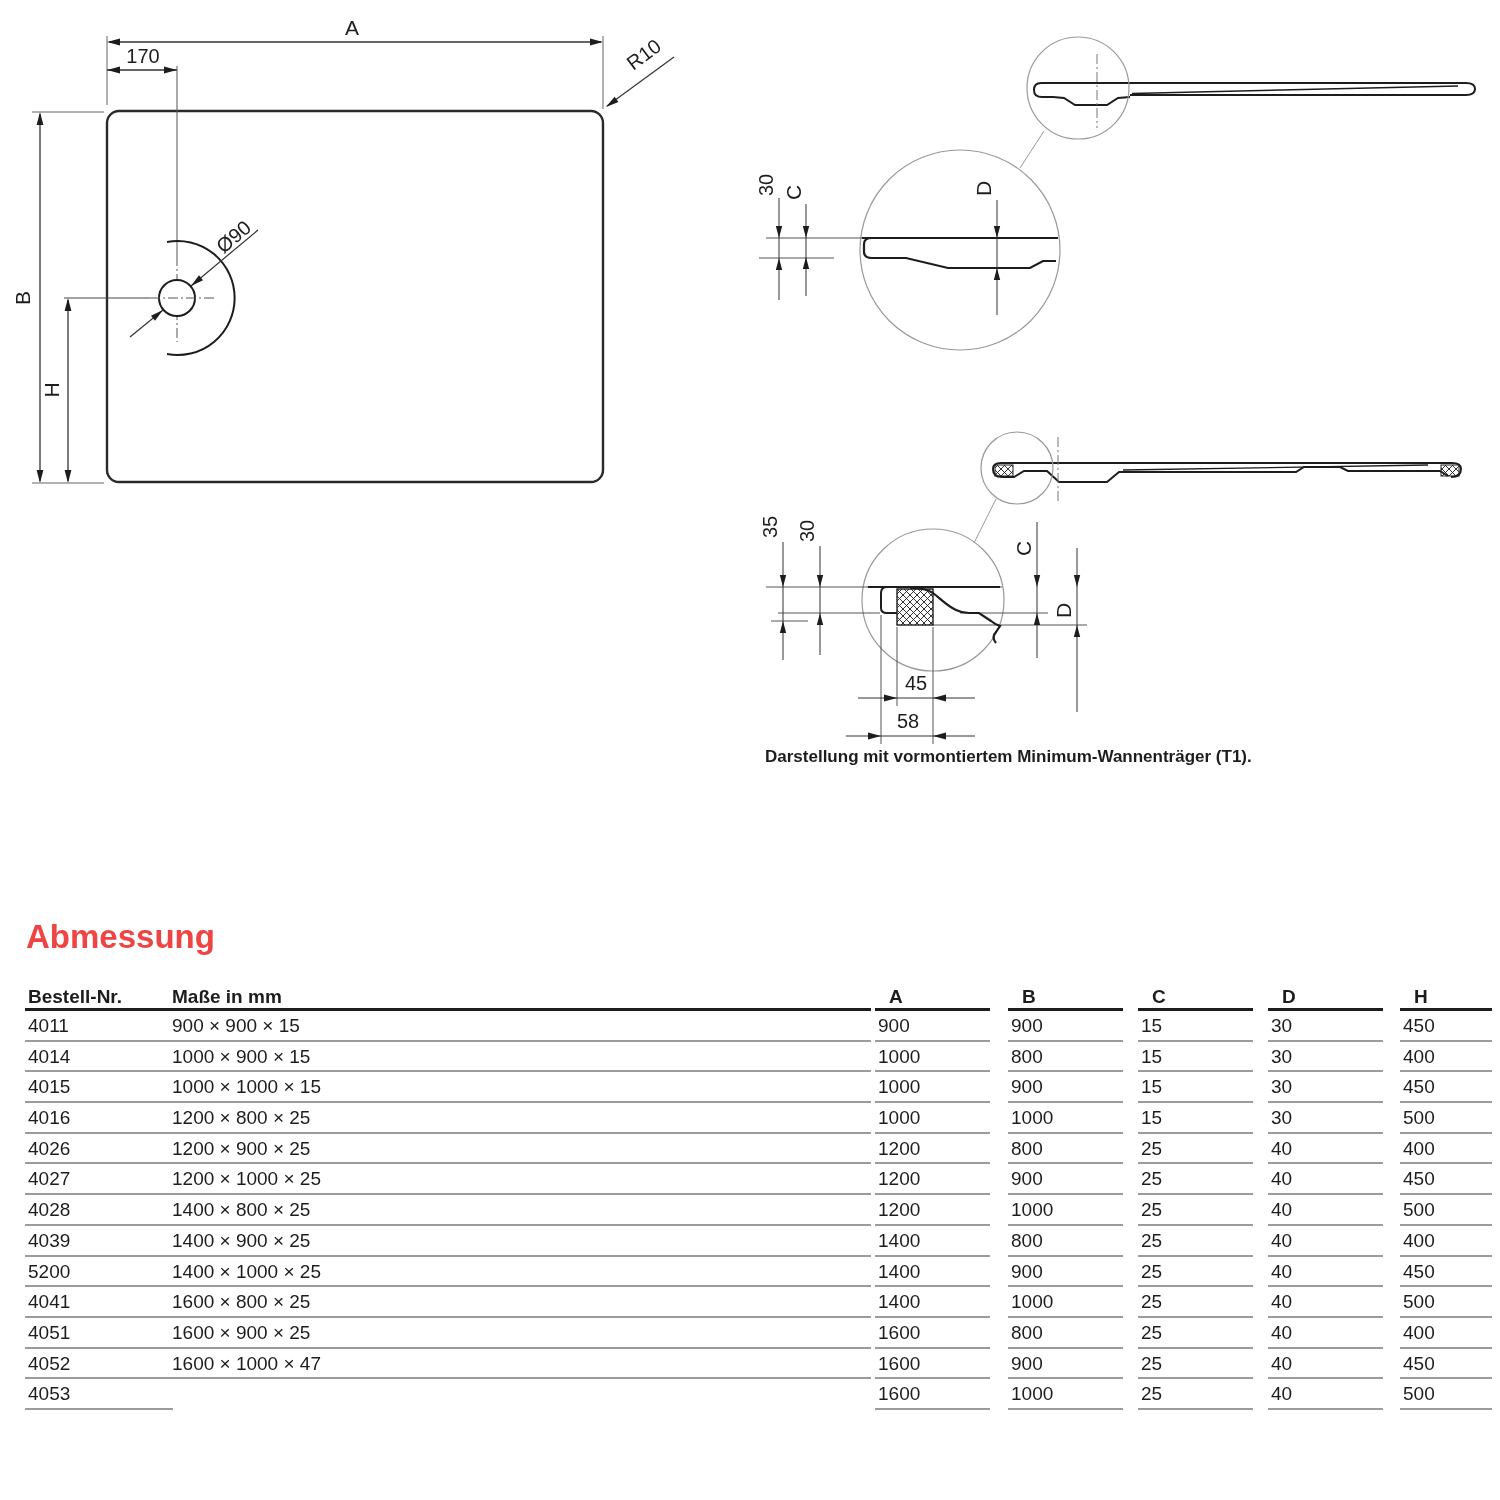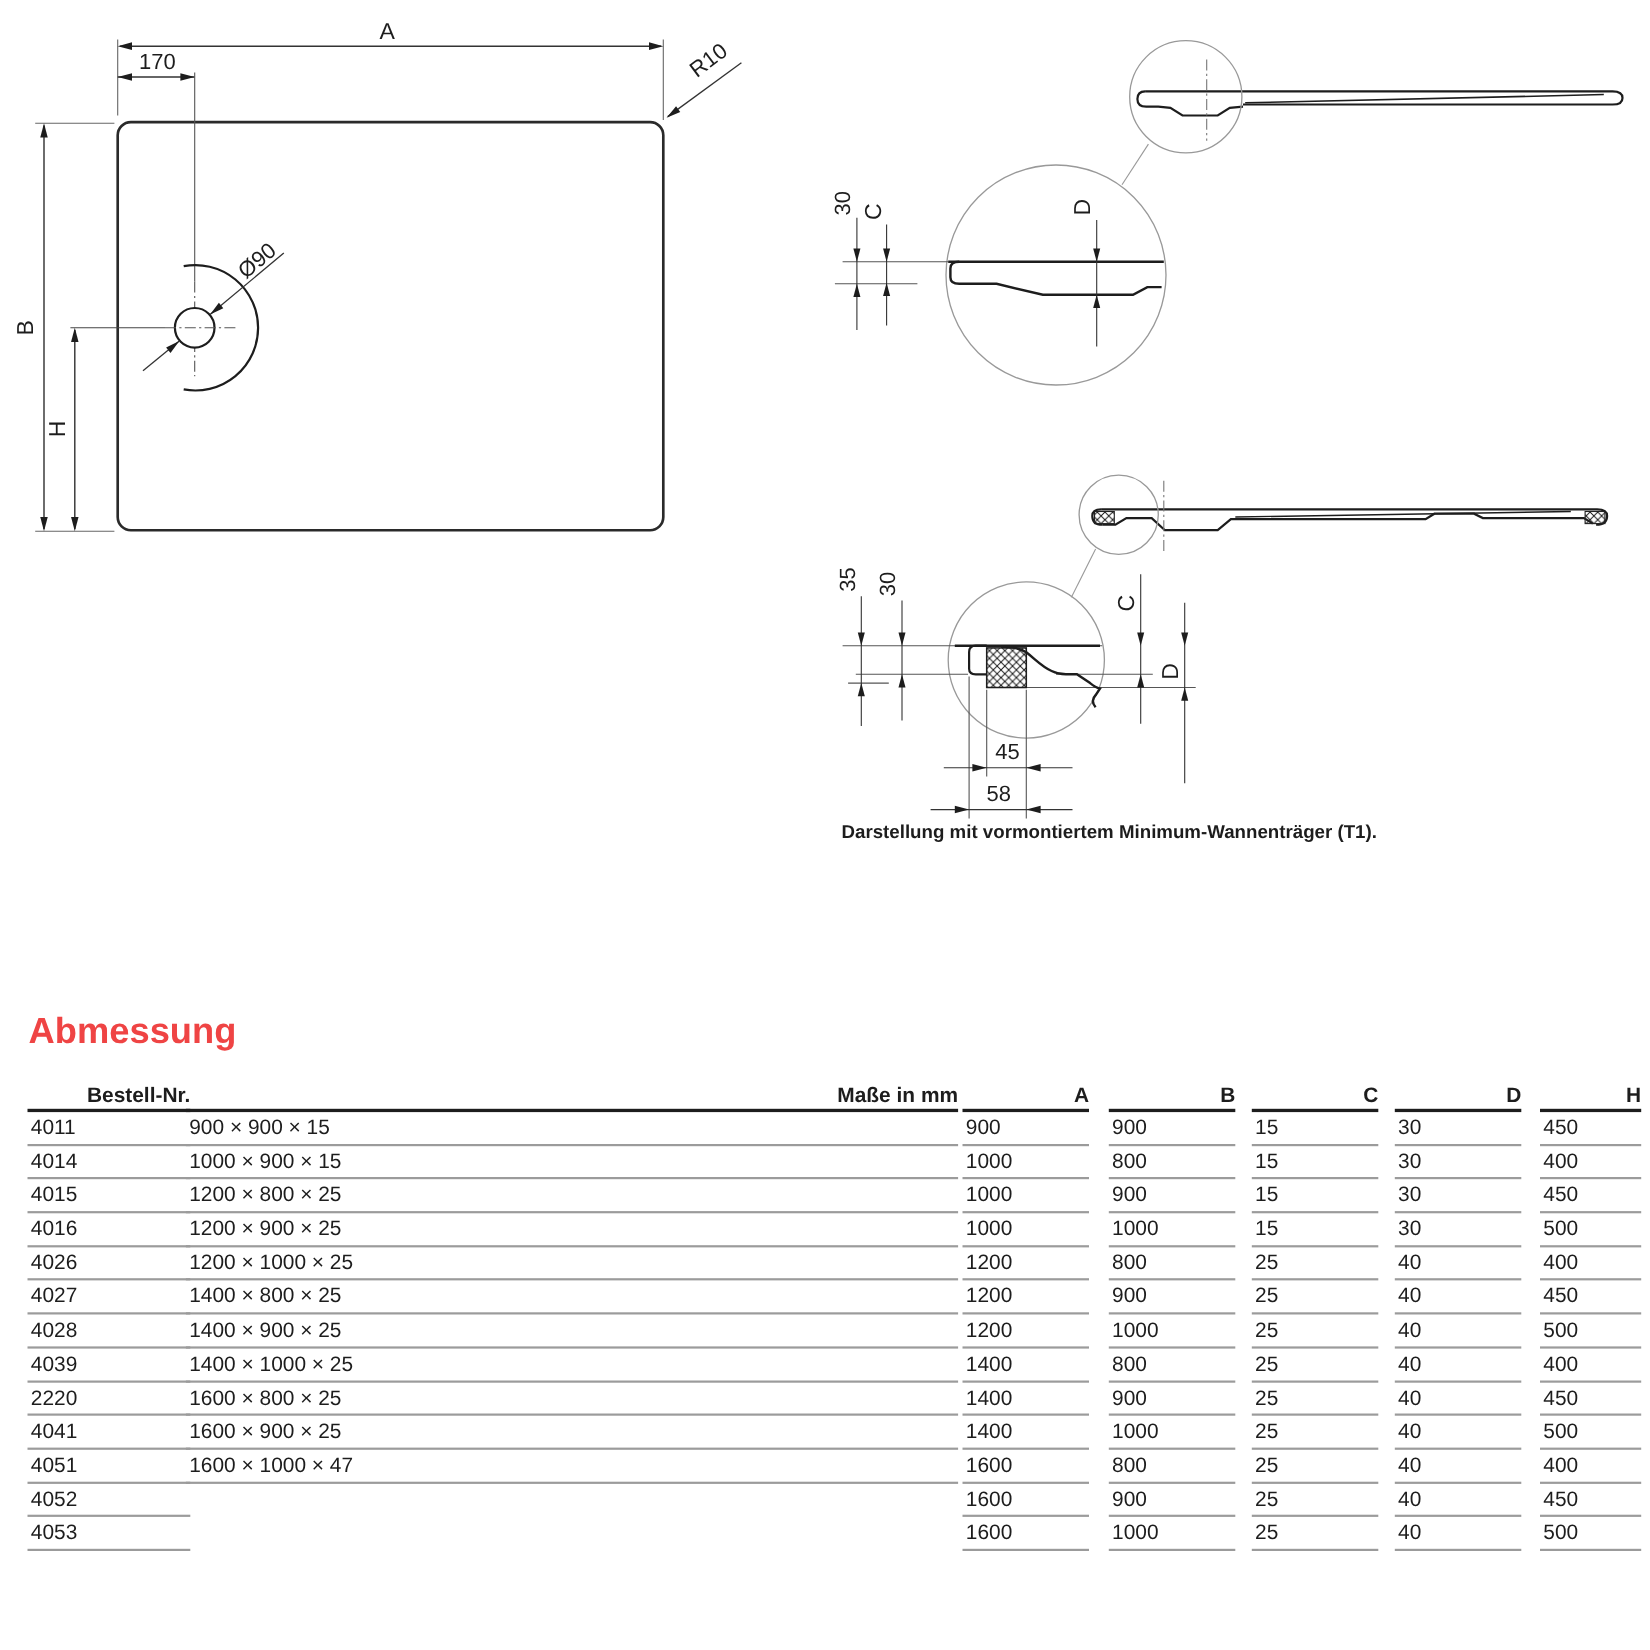--- a/index.html
+++ b/index.html
@@ -4,21 +4,21 @@
 <style>
   html,body{margin:0;padding:0;background:#fff;}
   #page{position:relative;width:1500px;height:1500px;background:#fff;overflow:hidden;
         font-family:"Liberation Sans",sans-serif;color:#1d1d1d;}
   #drawing-svg{position:absolute;left:0;top:0;}
   .dim-label{font-family:"Liberation Sans",sans-serif;font-size:21px;fill:#1d1d1d;}
   .dim-label-sm{font-family:"Liberation Sans",sans-serif;font-size:20px;fill:#1d1d1d;}
   .caption{font-family:"Liberation Sans",sans-serif;font-size:17px;font-weight:600;fill:#1d1d1d;}
   #table-title{position:absolute;left:26px;top:918px;font-size:33px;font-weight:600;color:#ef4444;}
   .tcol{position:absolute;top:985px;}
-  .thead{box-sizing:border-box;height:23px;padding-top:2px;font-size:19px;font-weight:700;line-height:1.1;white-space:nowrap;text-align:right;}
+  .thead{box-sizing:border-box;height:23px;padding-top:2px;font-size:19px;font-weight:700;line-height:1.1;white-space:nowrap;}
   .trule{height:3px;background:#1d1d1d;}
   .tcell{box-sizing:border-box;height:30.7px;padding-top:5px;font-size:19px;font-weight:400;
          line-height:1.1;border-bottom:2px solid #9b9b9b;white-space:nowrap;}
   .pad-sm{padding-left:3px;}
   .pad-md{padding-left:14px;}
 </style>
 </head>
 <body>
 
 <div id="page">
@@ -175,31 +175,32 @@
         <div class="thead pad-sm">Bestell-Nr.</div>
         <div class="trule"></div>
         <div class="tcell pad-sm">4011</div>
         <div class="tcell pad-sm">4014</div>
         <div class="tcell pad-sm">4015</div>
         <div class="tcell pad-sm">4016</div>
         <div class="tcell pad-sm">4026</div>
         <div class="tcell pad-sm">4027</div>
         <div class="tcell pad-sm">4028</div>
         <div class="tcell pad-sm">4039</div>
-        <div class="tcell pad-sm">2220</div>
+        <div class="tcell pad-sm">5200</div>
         <div class="tcell pad-sm">4041</div>
         <div class="tcell pad-sm">4051</div>
         <div class="tcell pad-sm">4052</div>
         <div class="tcell pad-sm">4053</div>
       </div>
       <div class="tcol" style="left: 169px; width: 702px;">
         <div class="thead pad-sm">Maße in mm</div>
         <div class="trule"></div>
         <div class="tcell pad-sm">900 × 900 × 15</div>
         <div class="tcell pad-sm">1000 × 900 × 15</div>
+        <div class="tcell pad-sm">1000 × 1000 × 15</div>
         <div class="tcell pad-sm">1200 × 800 × 25</div>
         <div class="tcell pad-sm">1200 × 900 × 25</div>
         <div class="tcell pad-sm">1200 × 1000 × 25</div>
         <div class="tcell pad-sm">1400 × 800 × 25</div>
         <div class="tcell pad-sm">1400 × 900 × 25</div>
         <div class="tcell pad-sm">1400 × 1000 × 25</div>
         <div class="tcell pad-sm">1600 × 800 × 25</div>
         <div class="tcell pad-sm">1600 × 900 × 25</div>
         <div class="tcell pad-sm">1600 × 1000 × 47</div>
       </div>

